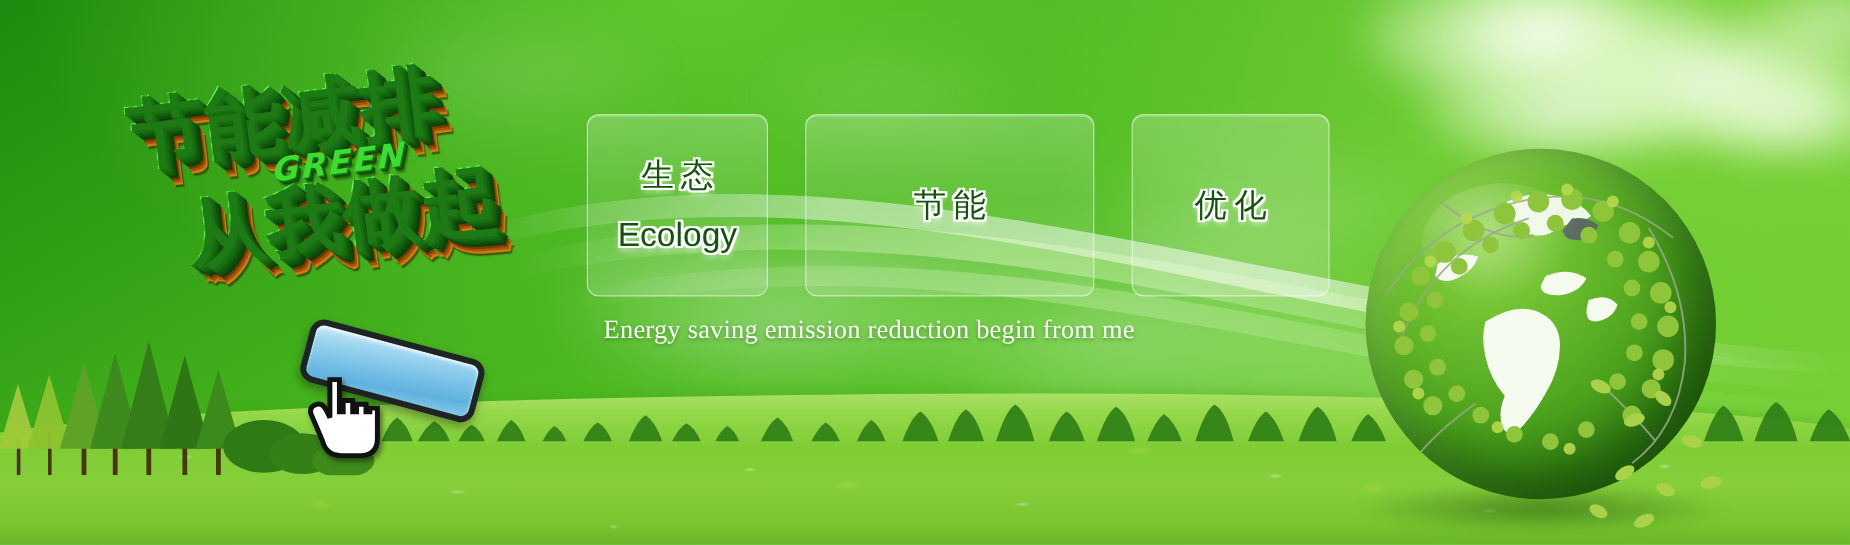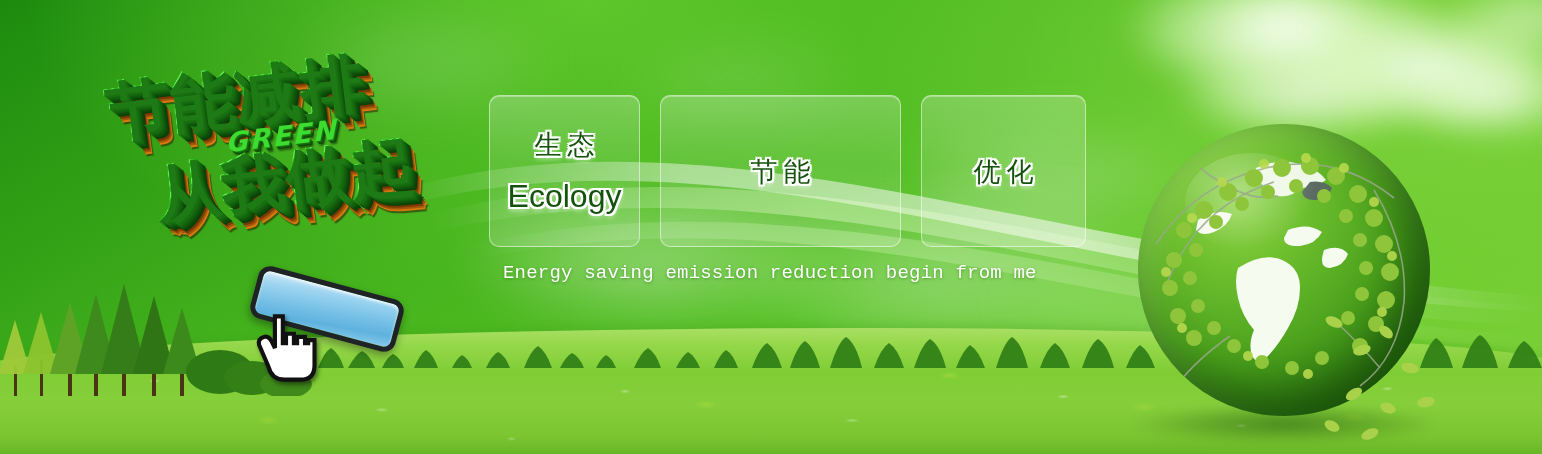--- a/index.html
+++ b/index.html
@@ -192,21 +192,21 @@
     width: 76px; height: 76px;
     filter: drop-shadow(2px 3px 2px rgba(0,0,0,.45));
   }
 
   
   .cards {
     position: absolute;
     left: 489px;
     top: 95px;
     display: flex;
-    gap: 20px;
+    gap: 31px;
   }
   .card {
     width: 151px;
     height: 152px;
     border-radius: 10px;
     border: 1px solid rgba(255,255,255,.50);
     background: linear-gradient(180deg, rgba(255,255,255,.22) 0%, rgba(255,255,255,.10) 45%, rgba(255,255,255,.17) 100%);
     box-shadow: inset 0 1px 0 rgba(255,255,255,.35);
     display: flex;
     flex-direction: column;
@@ -226,38 +226,38 @@
     text-indent: 6px;
     color: #14520d;
     text-shadow:
       -2px -2px 0 #fff, 2px -2px 0 #fff, -2px 2px 0 #fff, 2px 2px 0 #fff,
       -2px 0 0 #fff, 2px 0 0 #fff, 0 -2px 0 #fff, 0 2px 0 #fff,
       0 3px 4px rgba(255,255,255,.9);
     line-height: 1;
   }
   .card-en {
     font-family: "Liberation Sans", sans-serif;
-    font-size: 32px;
+    font-size: 28px;
     font-weight: 400;
     color: #14520d;
     text-shadow:
       -2px -2px 0 #fff, 2px -2px 0 #fff, -2px 2px 0 #fff, 2px 2px 0 #fff,
       -2px 0 0 #fff, 2px 0 0 #fff, 0 -2px 0 #fff, 0 2px 0 #fff,
       0 3px 5px rgba(255,255,255,.85);
     line-height: 1;
     white-space: nowrap;
   }
 
   
   .tagline {
     position: absolute;
     left: 503px;
     top: 262px;
-    font-family: Liberation Mono, monospace;
-    font-size: 19px;
+    font-family: Liberation Serif, serif;
+    font-size: 22px;
     color: #ffffff;
     letter-spacing: .2px;
     text-shadow: 0 1px 3px rgba(40,110,20,.55);
     white-space: nowrap;
   }
 </style>
 </head>
 <body>
 
 <div class="banner">

